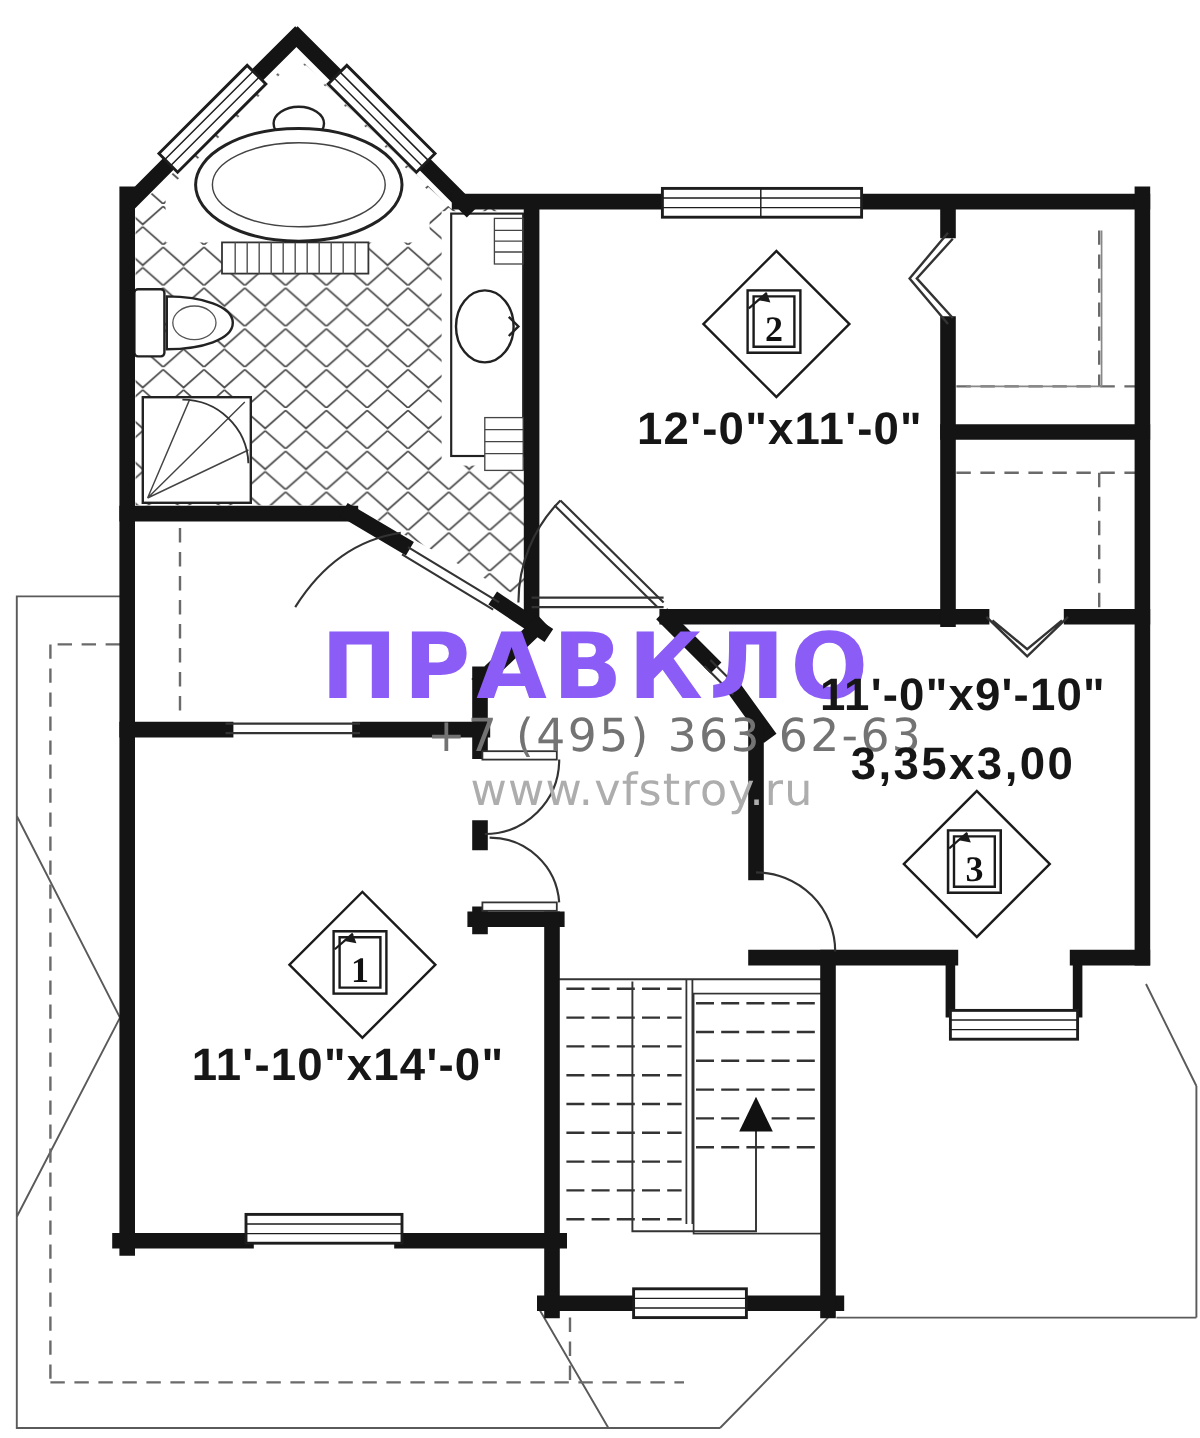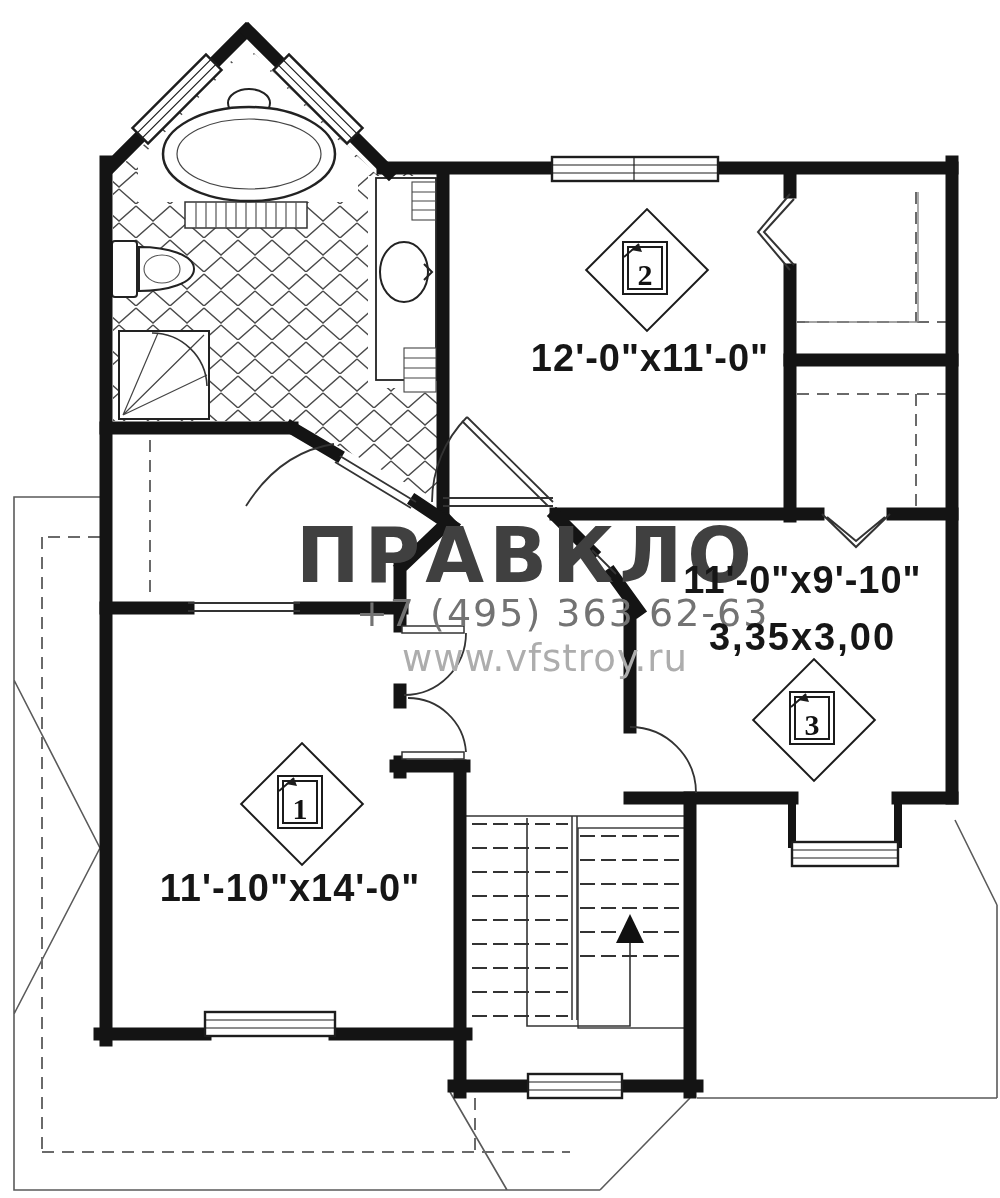--- a/index.html
+++ b/index.html
@@ -19,26 +19,26 @@
   .marker .box{position:absolute;left:50%;top:50%;width:42px;height:50px;
                transform:translate(-50%,-50%);border:2px solid #1b1b1b;background:#ffffff;
                box-shadow:inset 0 0 0 3px #ffffff, inset 0 0 0 5px #1b1b1b;
                display:flex;align-items:flex-end;justify-content:center;}
   .marker .num{font:700 30px/1 "Liberation Serif",serif;color:#111;margin-bottom:3px;}
   .marker .flag{position:absolute;left:-3px;top:-4px;}
 
   
   .wm{position:absolute;pointer-events:none;}
   .wm-brand{left:296px;top:518px;width:404px;display:flex;align-items:center;
-            justify-content:space-between;
-            font:700 76px/1 "DejaVu Sans",sans-serif;color:#404040;letter-spacing:5px;}
+            justify-content:center;
+            font:700 76px/1 "DejaVu Sans",sans-serif;color:#8b5cf6;letter-spacing:5px;}
   .wm-phone{left:356px;top:594px;font:400 38px/1 "DejaVu Sans",sans-serif;
             color:#737373;letter-spacing:2px;}
   .wm-url{left:392px;top:640px;font:400 37px/1 "DejaVu Sans",sans-serif;
-          color:#adadad;letter-spacing:1px;margin-left:10px;}
+          color:#adadad;letter-spacing:1px;}
 </style>
 </head>
 <body>
 
 <div id="stage">
 
 <svg id="plan-svg" width="1000" height="1198" viewBox="0 0 1000 1198">
   <defs>
     <pattern id="tilePat" width="34" height="34" patternUnits="userSpaceOnUse">
       <path d="M0,2 L17,17 L34,2" fill="none" stroke="#4a4a4a" stroke-width="1.4"></path>

